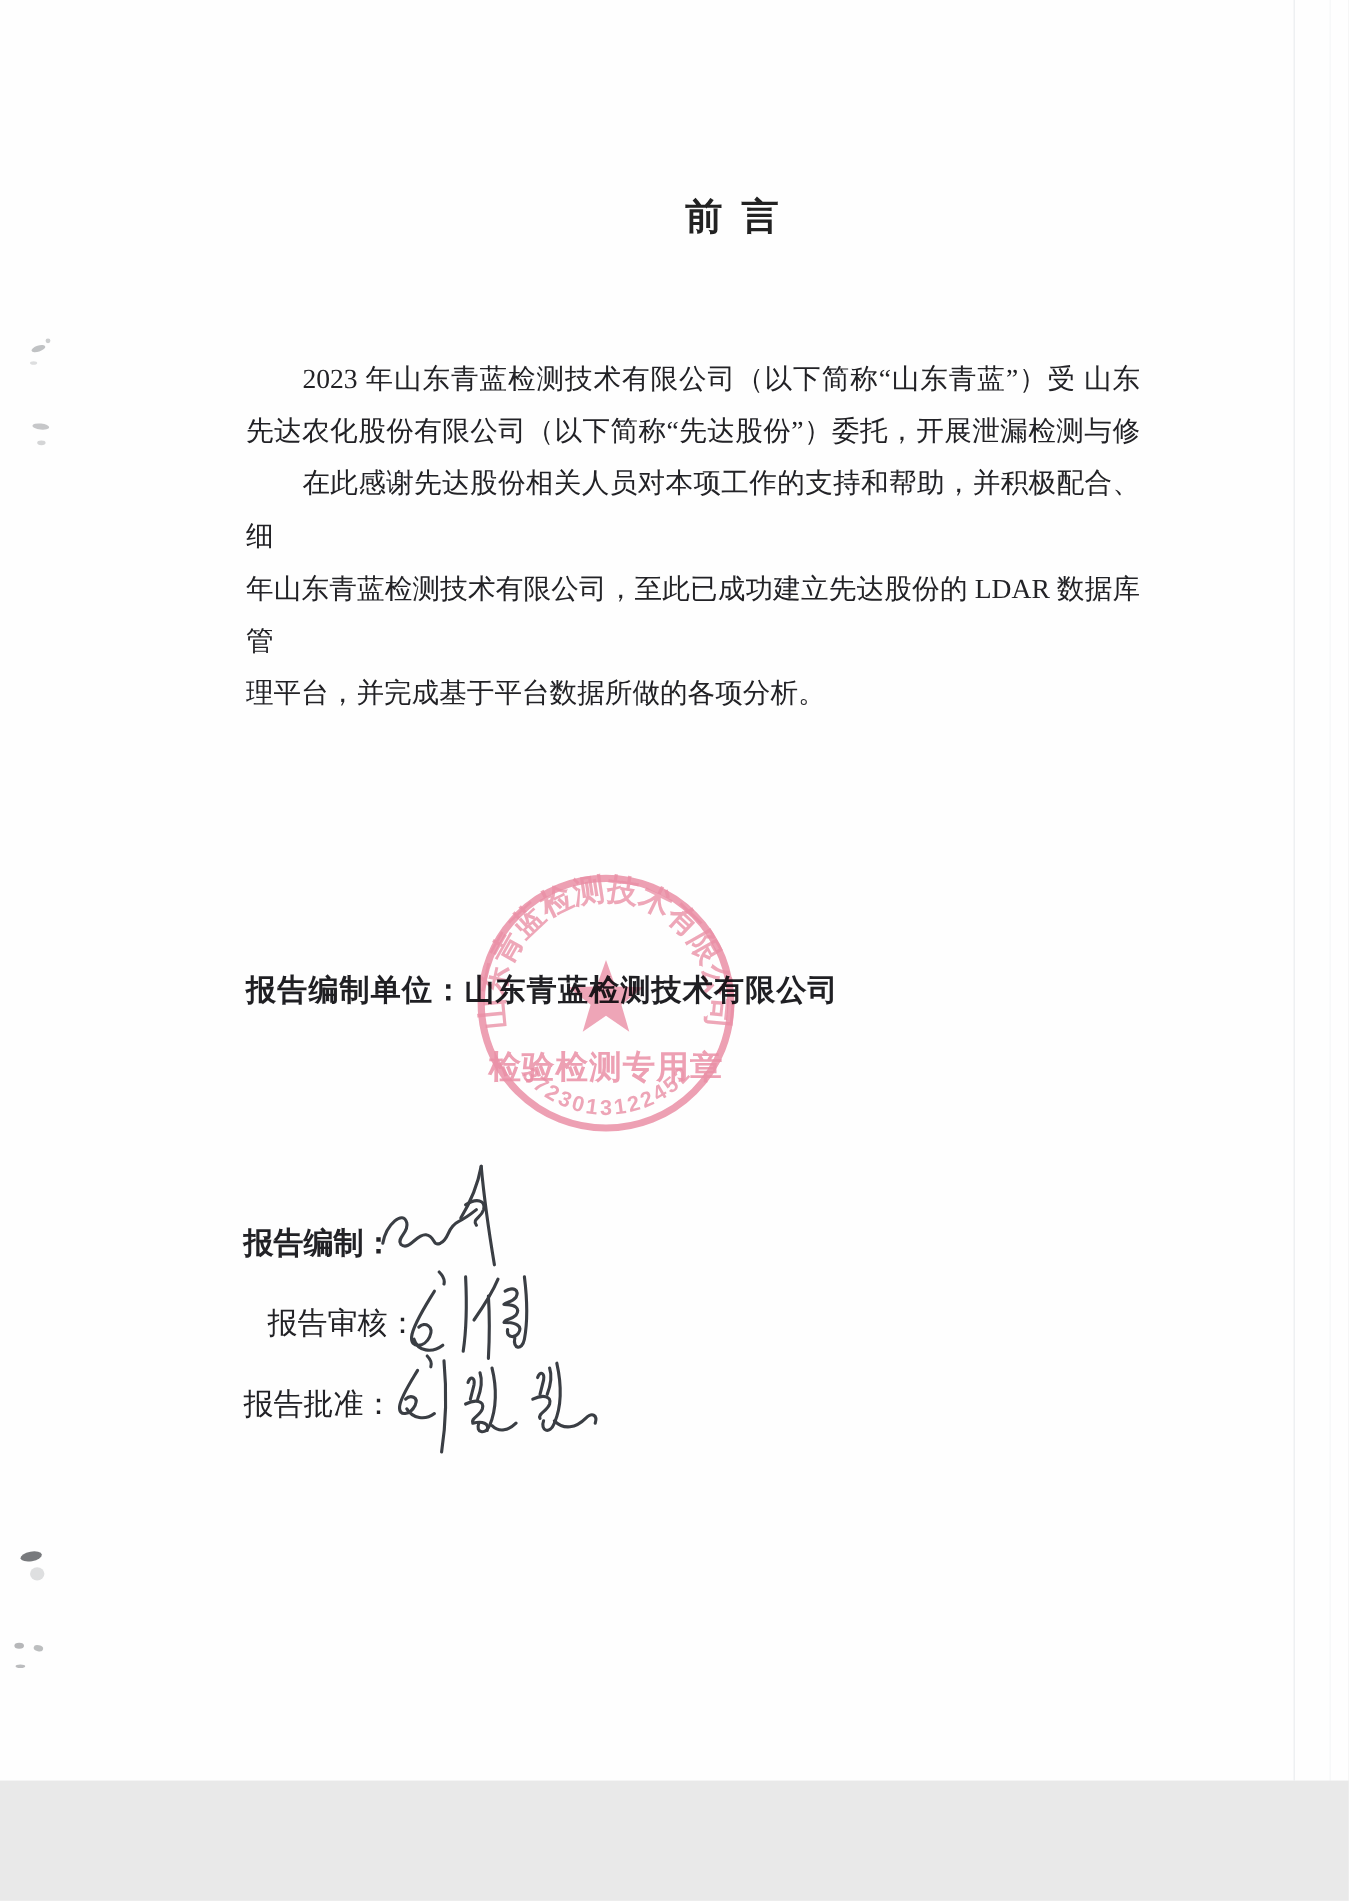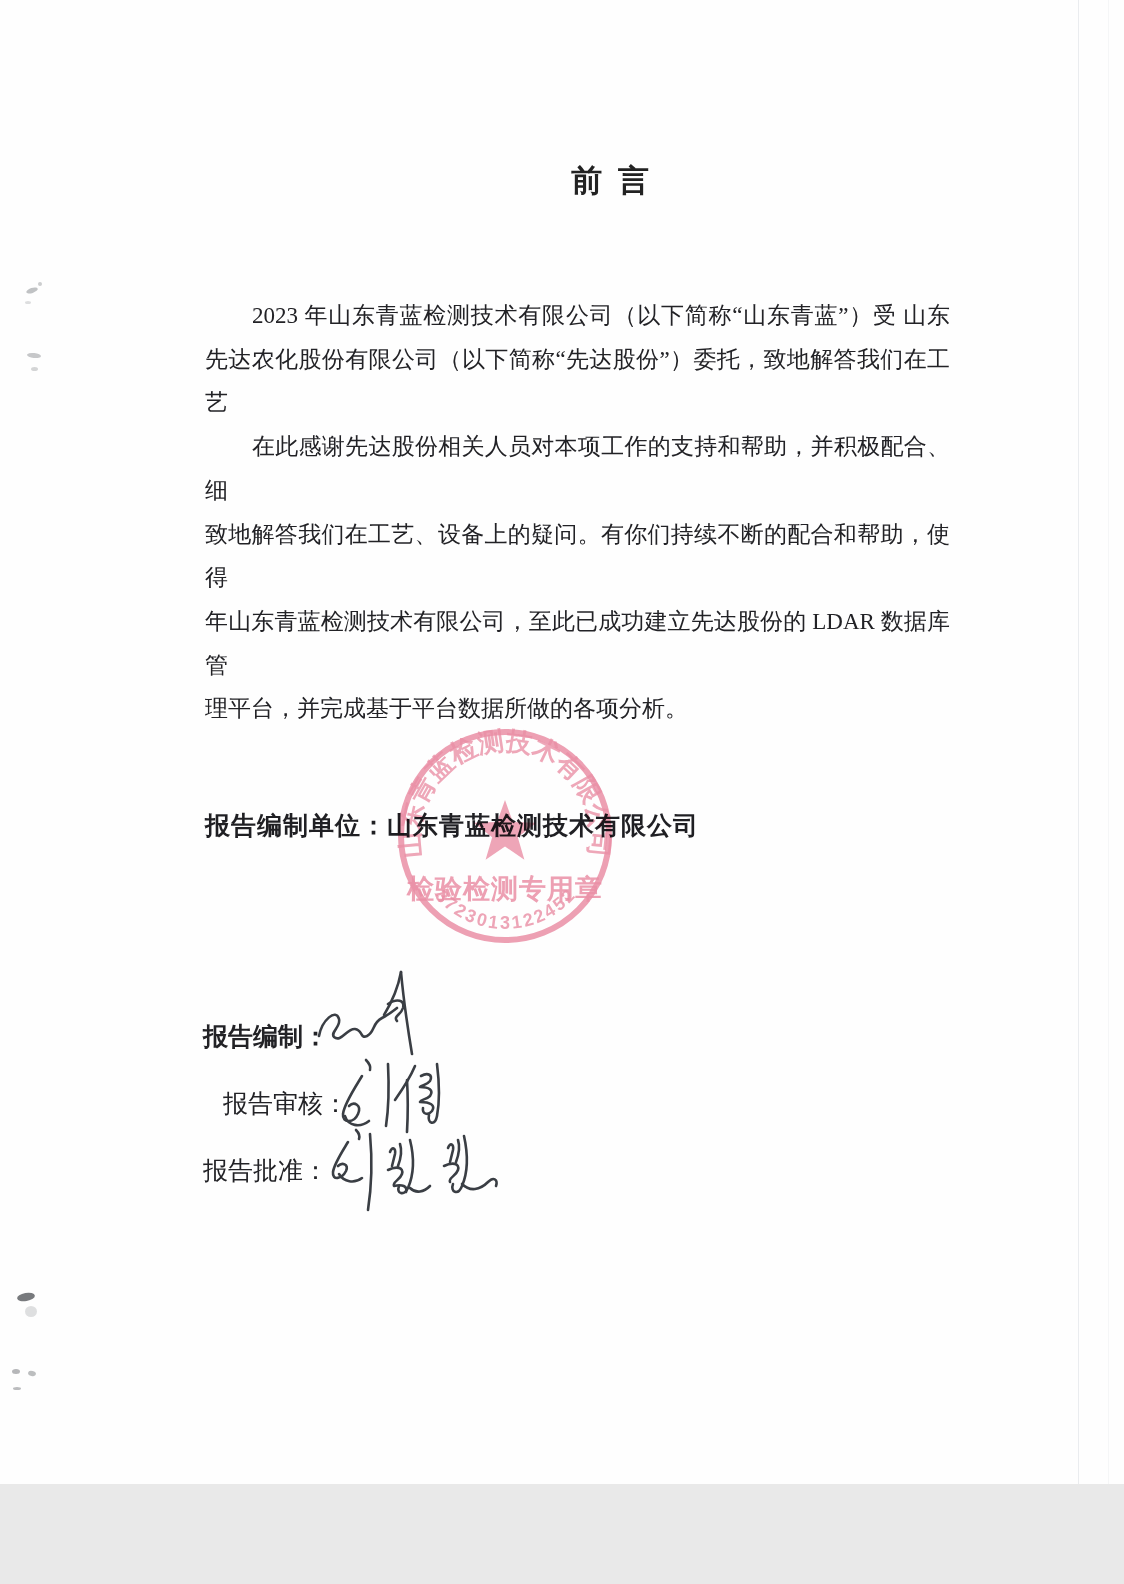--- a/index.html
+++ b/index.html
@@ -77,23 +77,22 @@
 
 <div class="page">
 
   <div class="scanline a"></div>
   <div class="scanline b"></div>
 
   <h1 class="title">前 言</h1>
 
   <div class="body">
     <div class="line indent just">2023 年山东青蓝检测技术有限公司（以下简称“山东青蓝”）受 山东</div>
-    <div class="line just">先达农化股份有限公司（以下简称“先达股份”）委托，致地解答我们在工艺</div>
+    <div class="line just">先达农化股份有限公司（以下简称“先达股份”）委托，开展泄漏检测与修</div>
     <div class="line indent just">在此感谢先达股份相关人员对本项工作的支持和帮助，并积极配合、细</div>
-    <div class="line just">致地解答我们在工艺、设备上的疑问。有你们持续不断的配合和帮助，使得</div>
     <div class="line just">年山东青蓝检测技术有限公司，至此已成功建立先达股份的 LDAR 数据库管</div>
     <div class="line">理平台，并完成基于平台数据所做的各项分析。</div>
   </div>
 
   <div class="unit-line"><span>报告编制单位：</span><span>山东青蓝检测技术有限公司</span></div>
 
   <svg class="stamp" viewBox="0 0 230 230">
     <defs>
       <path id="arcTop" d="M 34.2 144.4 A 86 86 0 1 1 195.8 144.4"></path>
       <path id="arcBottom" d="M 38.8 168.3 A 93 93 0 0 0 191.2 168.3"></path>

